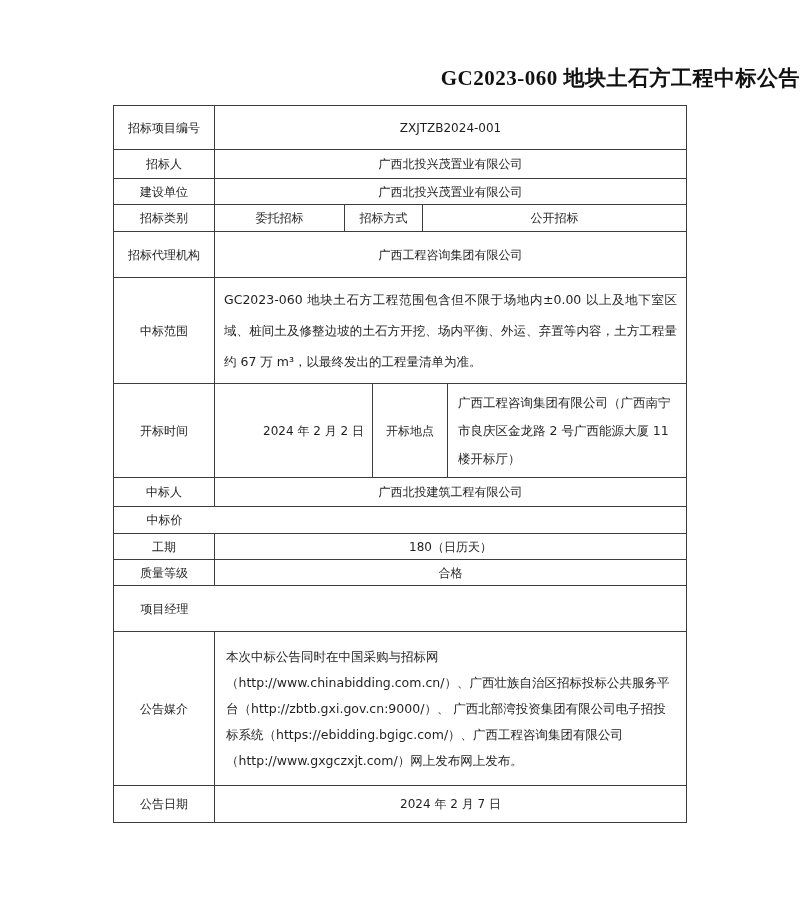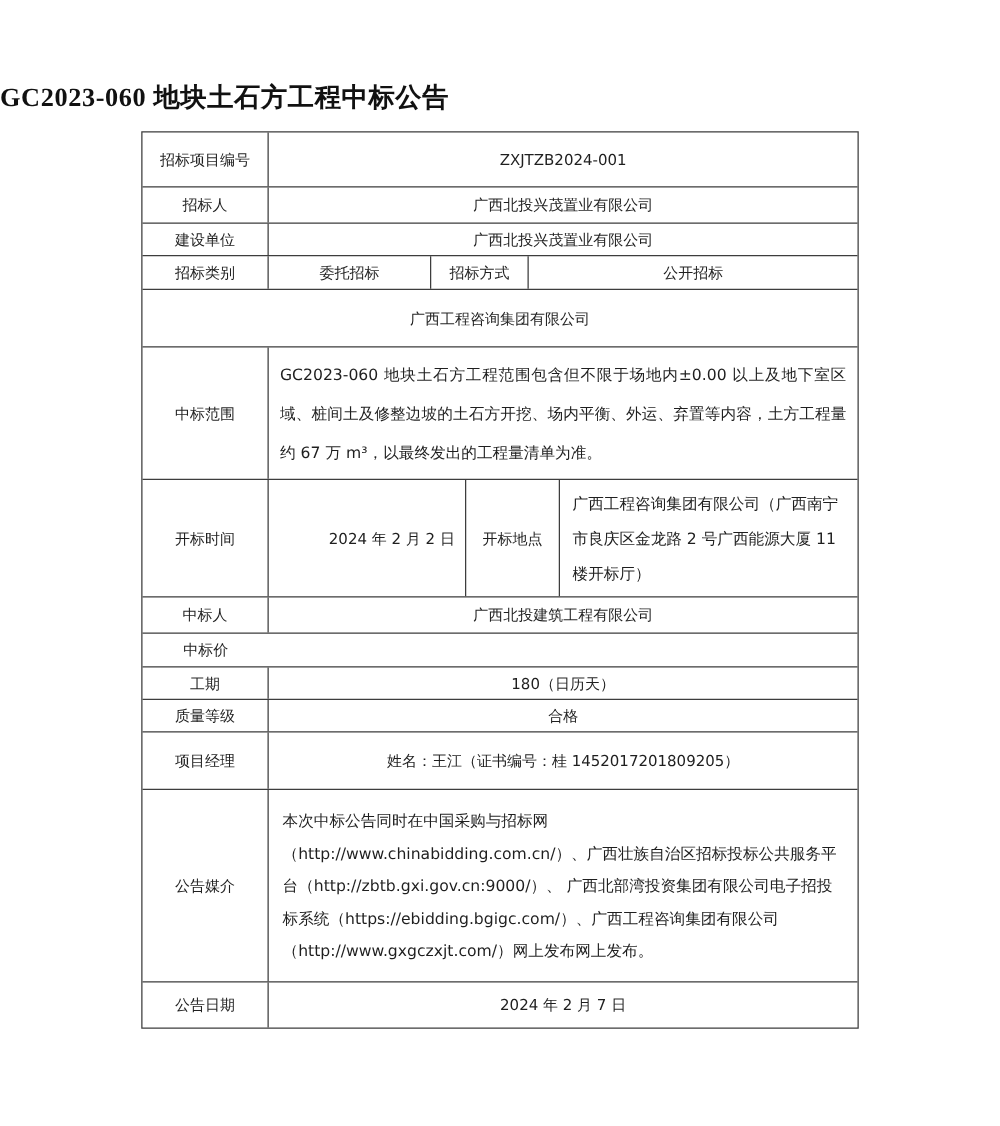--- a/index.html
+++ b/index.html
@@ -5,21 +5,21 @@
   html, body { margin:0; padding:0; }
   body {
     width:800px; height:901px; background:#ffffff;
     font-family:"DejaVu Sans","Liberation Sans",sans-serif;
     color:#1f1f1f;
     -webkit-font-smoothing:antialiased;
   }
   .page { position:relative; width:800px; height:901px; overflow:hidden; background:#ffffff; }
 
   .doc-title {
-    margin:64px auto 0; text-align:left;
+    margin:64px auto 0; text-align:right;
     font-family:"Liberation Serif","DejaVu Serif",serif;
     font-size:21px; font-weight:bold; color:#111; letter-spacing:0.5px;
     white-space:nowrap;
   }
 
   .doc-table {
     width:572px; margin:13px auto 0;
     border:1px solid #3d3d3d;
     font-size:12px; line-height:1.5;
     box-sizing:content-box;
@@ -77,20 +77,21 @@
     </div>
 
     <div class="trow h26">
       <div class="cell c-label">招标类别</div>
       <div class="cell c-col2">委托招标</div>
       <div class="cell c-col3">招标方式</div>
       <div class="cell c-value">公开招标</div>
     </div>
 
     <div class="trow h45">
+      <div class="cell c-label">招标代理机构</div>
       <div class="cell c-value">广西工程咨询集团有限公司</div>
     </div>
 
     <div class="trow h97">
       <div class="cell c-label">中标范围</div>
       <div class="cell c-value c-just para-scope">GC2023-060 地块土石方工程范围包含但不限于场地内±0.00 以上及地下室区域、桩间土及修整边坡的土石方开挖、场内平衡、外运、弃置等内容，土方工程量约 67 万 m³，以最终发出的工程量清单为准。</div>
     </div>
 
     <div class="trow h93">
       <div class="cell c-label">开标时间</div>
@@ -113,21 +114,20 @@
       <div class="cell c-value">180（日历天）</div>
     </div>
 
     <div class="trow h25">
       <div class="cell c-label">质量等级</div>
       <div class="cell c-value">合格</div>
     </div>
 
     <div class="trow h45">
       <div class="cell c-label">项目经理</div>
-      <div class="cell c-value">姓名：王江（证书编号：桂 1452017201809205）</div>
     </div>
 
     <div class="trow h153">
       <div class="cell c-label">公告媒介</div>
       <div class="cell c-value c-left para-media">本次中标公告同时在中国采购与招标网（http://www.chinabidding.com.cn/）、广西壮族自治区招标投标公共服务平台（http://zbtb.gxi.gov.cn:9000/）、 广西北部湾投资集团有限公司电子招投标系统（https://ebidding.bgigc.com/）、广西工程咨询集团有限公司 （http://www.gxgczxjt.com/）网上发布网上发布。</div>
     </div>
 
     <div class="trow h36">
       <div class="cell c-label">公告日期</div>
       <div class="cell c-value">2024 年 2 月 7 日</div>

